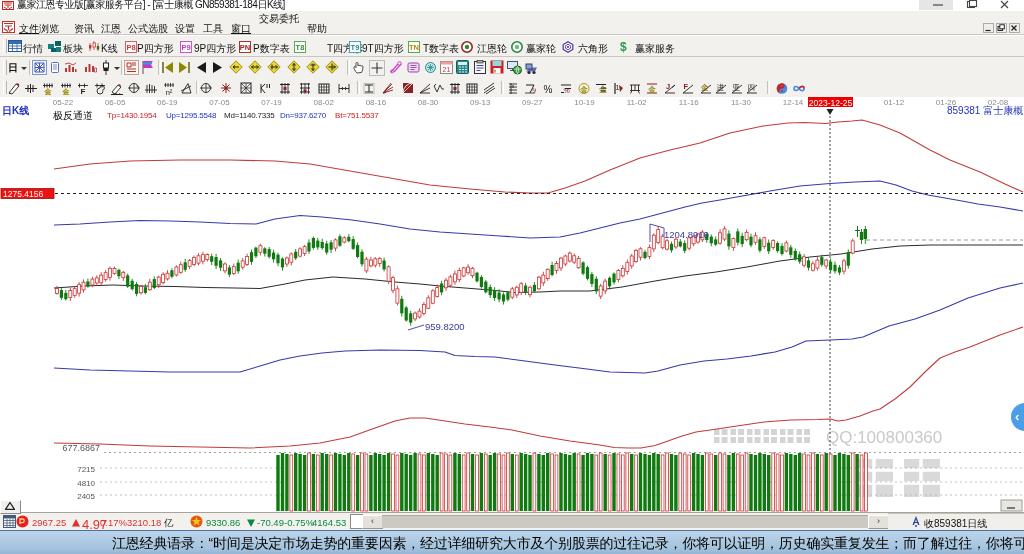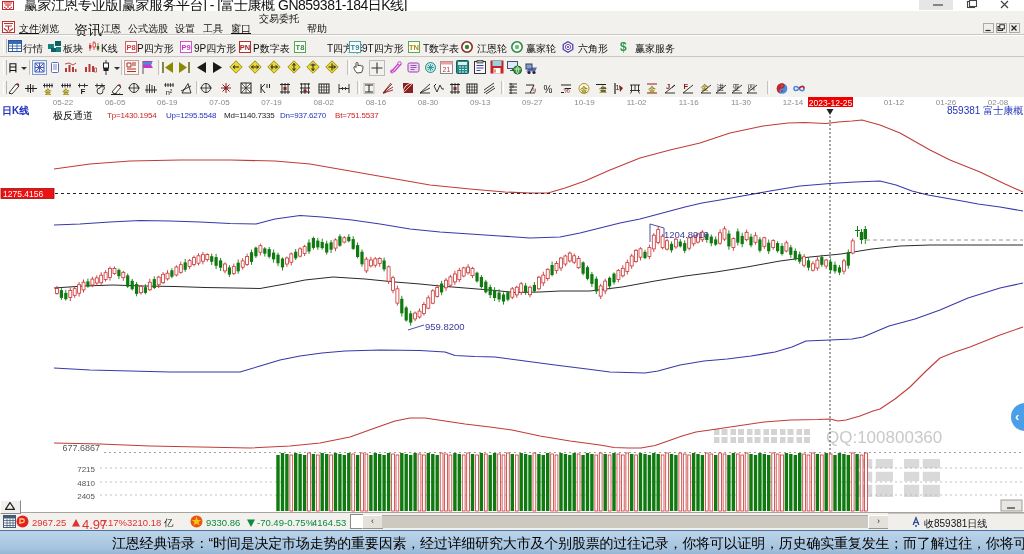--- a/index.html
+++ b/index.html
@@ -4,36 +4,36 @@
 body{width:1024px;height:554px;position:relative;overflow:hidden;background:#fff;
  font-family:"Liberation Sans",sans-serif;-webkit-font-smoothing:antialiased}
 .ab{position:absolute}
 .t{position:absolute;white-space:nowrap}
 </style></head><body>
 <div class="ab" style="left:0px;top:0px;width:1024px;height:11px;background:#ffffff;border-bottom:1px solid #9ab6d4"></div>
 <svg class="ab" style="left:2px;top:1px" width="12" height="9" viewBox="0 0 12 9">
     <rect x="0.5" y="0.5" width="11" height="8" fill="#fff" stroke="#c22"></rect>
     <path d="M2 2h8M3 4h6M2 6l3 2M10 6l-3 2M6 4v3" stroke="#c22" stroke-width="1" fill="none"></path>
   </svg>
-<span class="t" style="left:24px;top:0px;font-size:14px;color:#111;line-height:10px;letter-spacing:-0.5px">赢家江恩专业版[赢家服务平台] - [富士康概  GN859381-184日K线]</span>
+<span class="t" style="left:17px;top:0px;font-size:10px;color:#111;line-height:10px;letter-spacing:-0.5px">赢家江恩专业版[赢家服务平台] - [富士康概  GN859381-184日K线]</span>
 <div class="ab" style="left:919px;top:0px;width:34px;height:10px;background:#e6e6e6"></div>
 <svg class="ab" style="left:928px;top:0px" width="96" height="10" viewBox="0 0 96 10">
     <path d="M5 5h10" stroke="#444" stroke-width="1.2"></path>
     <rect x="39.5" y="1.5" width="7" height="6" fill="none" stroke="#444" stroke-width="1.1"></rect>
     <rect x="41.5" y="0.5" width="7" height="6" fill="#fff" stroke="#444" stroke-width="1.1"></rect>
     <path d="M73 1l7 7M80 1l-7 7" stroke="#444" stroke-width="1.2"></path>
   </svg>
 <div class="ab" style="left:0px;top:11px;width:1024px;height:23px;background:#f2f1ed;border-bottom:1px solid #c9c6bf"></div>
 <svg class="ab" style="left:2px;top:21px" width="13" height="12" viewBox="0 0 13 12">
     <rect x="0.5" y="0.5" width="12" height="11" fill="#fff" stroke="#b33"></rect>
     <path d="M2 2.5h9M3 5h7M2 7.5l4 3M11 7.5l-4 3M6.5 5v4" stroke="#b33" stroke-width="1.2" fill="none"></path>
   </svg>
 <span class="t" style="left:19px;top:22px;font-size:10px;color:#111;text-decoration:underline;">文件</span>
 <span class="t" style="left:39px;top:22px;font-size:10px;color:#111;">浏览</span>
-<span class="t" style="left:74px;top:22px;font-size:14px;color:#111;">资讯</span>
+<span class="t" style="left:74px;top:22px;font-size:10px;color:#111;">资讯</span>
 <span class="t" style="left:101px;top:22px;font-size:10px;color:#111;">江恩</span>
 <span class="t" style="left:128px;top:22px;font-size:10px;color:#111;">公式选股</span>
 <span class="t" style="left:175px;top:22px;font-size:10px;color:#111;">设置</span>
 <span class="t" style="left:203px;top:22px;font-size:10px;color:#111;">工具</span>
 <span class="t" style="left:231px;top:22px;font-size:10px;color:#111;text-decoration:underline;">窗口</span>
 <span class="t" style="left:259px;top:12px;font-size:10px;color:#111;">交易委托</span>
 <span class="t" style="left:307px;top:22px;font-size:10px;color:#111;">帮助</span>
 <svg class="ab" style="left:983px;top:23px" width="11" height="10" viewBox="0 0 11 10">
     <rect x="0.5" y="0.5" width="10" height="9" fill="#efeeea" stroke="#aaa"></rect>
     <path d="M2.5 7.5h5" stroke="#222" stroke-width="1.2"></path>

